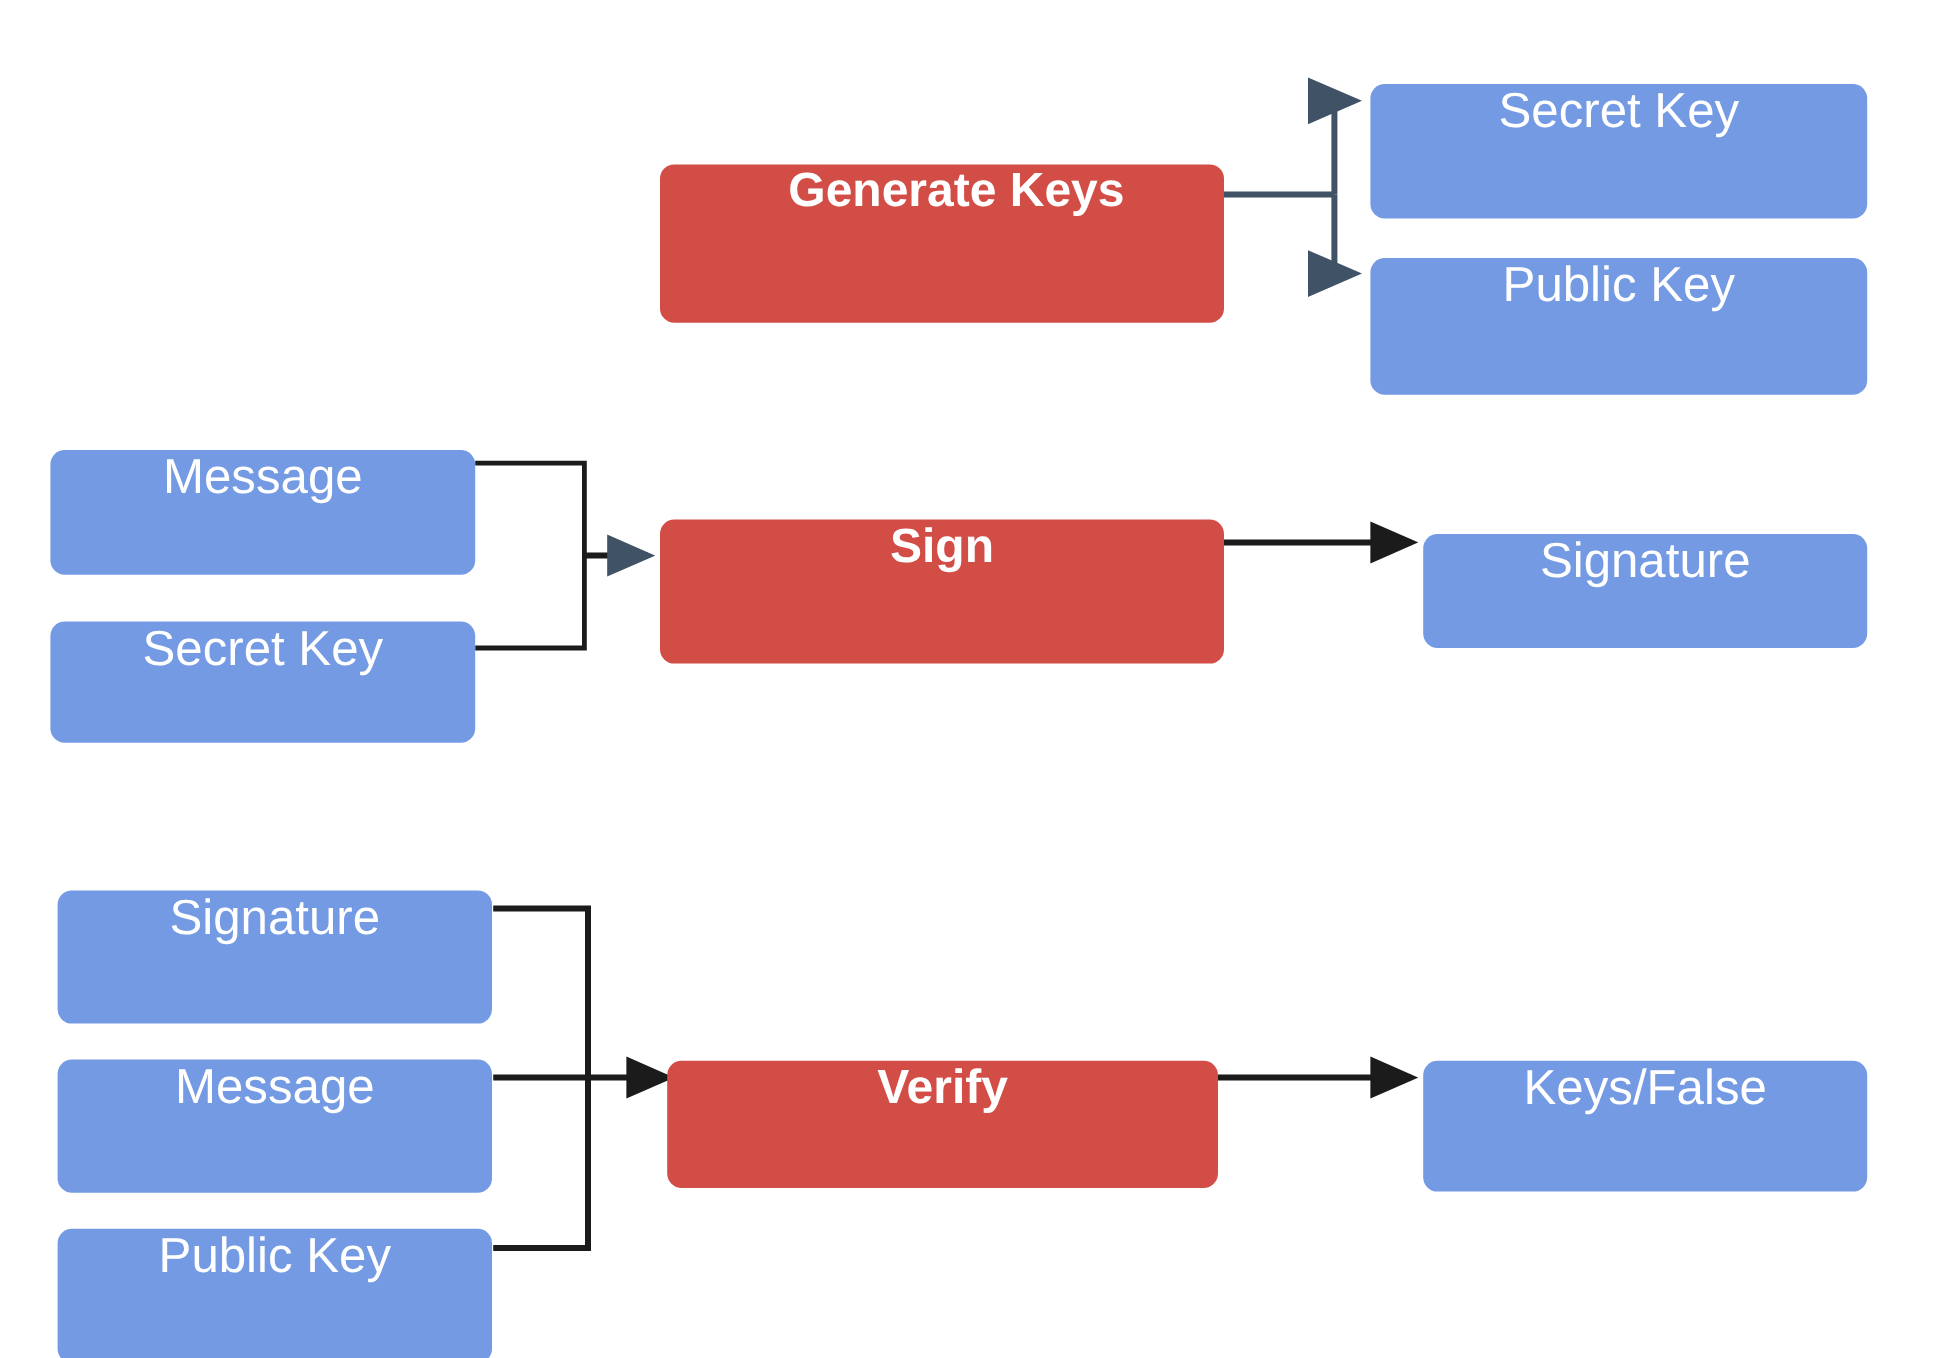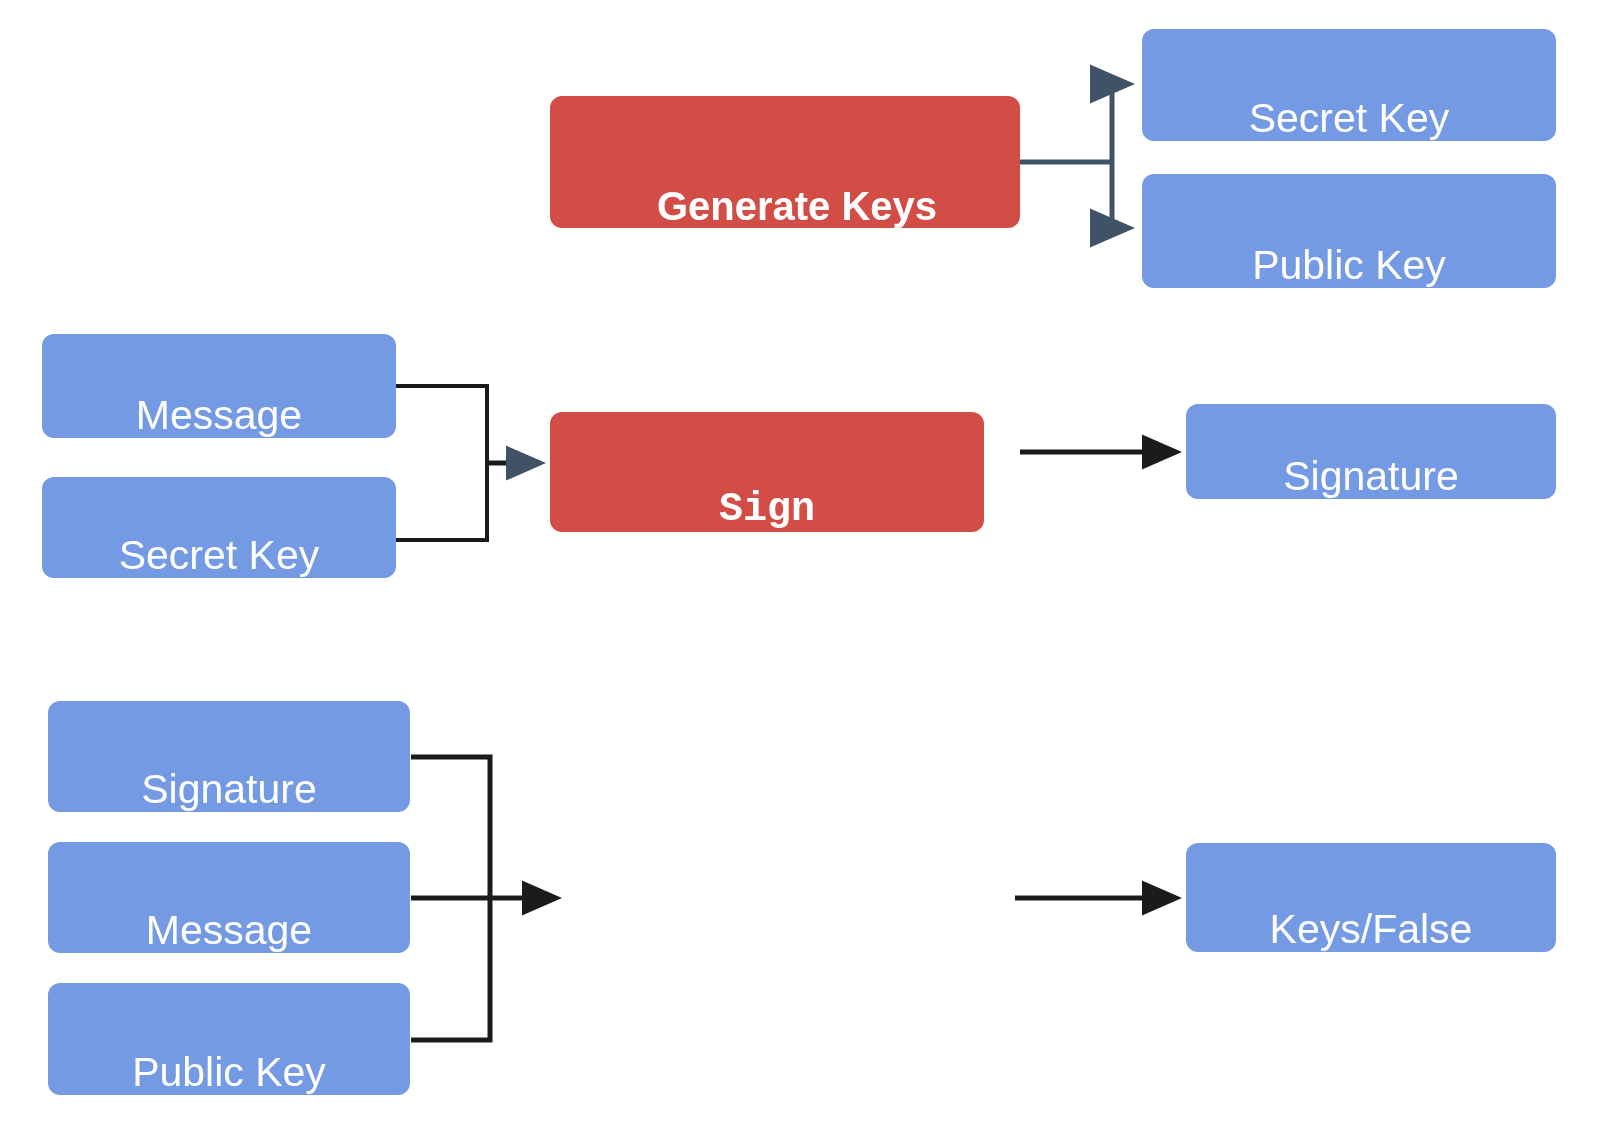--- a/index.html
+++ b/index.html
@@ -14,27 +14,28 @@
     position: relative;
     width: 1618px;
     height: 1132px;
     background: #ffffff;
     overflow: hidden;
   }
   .node {
     position: absolute;
     box-sizing: border-box;
     display: flex;
-    align-items: flex-end;
+    align-items: flex-start;
     justify-content: center;
     color: #ffffff;
     border-radius: 12px;
     text-align: center;
     line-height: 1.1;
     white-space: nowrap;
+    margin-top: 41px;
   }
   .node.blue {
     background: #749ae3;
     font-size: 41px;
     font-weight: 400;
   }
   .node.red {
     background: #d34d47;
     font-size: 40px;
     font-weight: 700;
@@ -106,38 +107,41 @@
   </div>
 
   <div class="node blue" style="left:42px; top:334px; width:354px; height:104px;">
     <span>Message</span>
   </div>
 
   <div class="node blue" style="left:42px; top:477px; width:354px; height:101px;">
     <span>Secret Key</span>
   </div>
 
-  <div class="node red" style="left:550px; top:412px; width:434px; height:120px;font-family:Liberation Mono, monospace;">
+  <div class="node red" style="left:550px; top:392px; width:470px; height:120px;">
     <span>Sign</span>
   </div>
 
   <div class="node blue" style="left:1186px; top:404px; width:370px; height:95px;">
     <span>Signature</span>
   </div>
 
   <div class="node blue" style="left:48px; top:701px; width:362px; height:111px;">
     <span>Signature</span>
   </div>
 
   <div class="node blue" style="left:48px; top:842px; width:362px; height:111px;">
     <span>Message</span>
   </div>
 
   <div class="node blue" style="left:48px; top:983px; width:362px; height:112px;">
     <span>Public Key</span>
   </div>
 
+  <div class="node red" style="left:556px; top:843px; width:459px; height:106px;">
+    <span>Verify</span>
+  </div>
 
   <div class="node blue" style="left:1186px; top:843px; width:370px; height:109px;">
     <span>Keys/False</span>
   </div>
 
 </div>
 
 </body></html>

